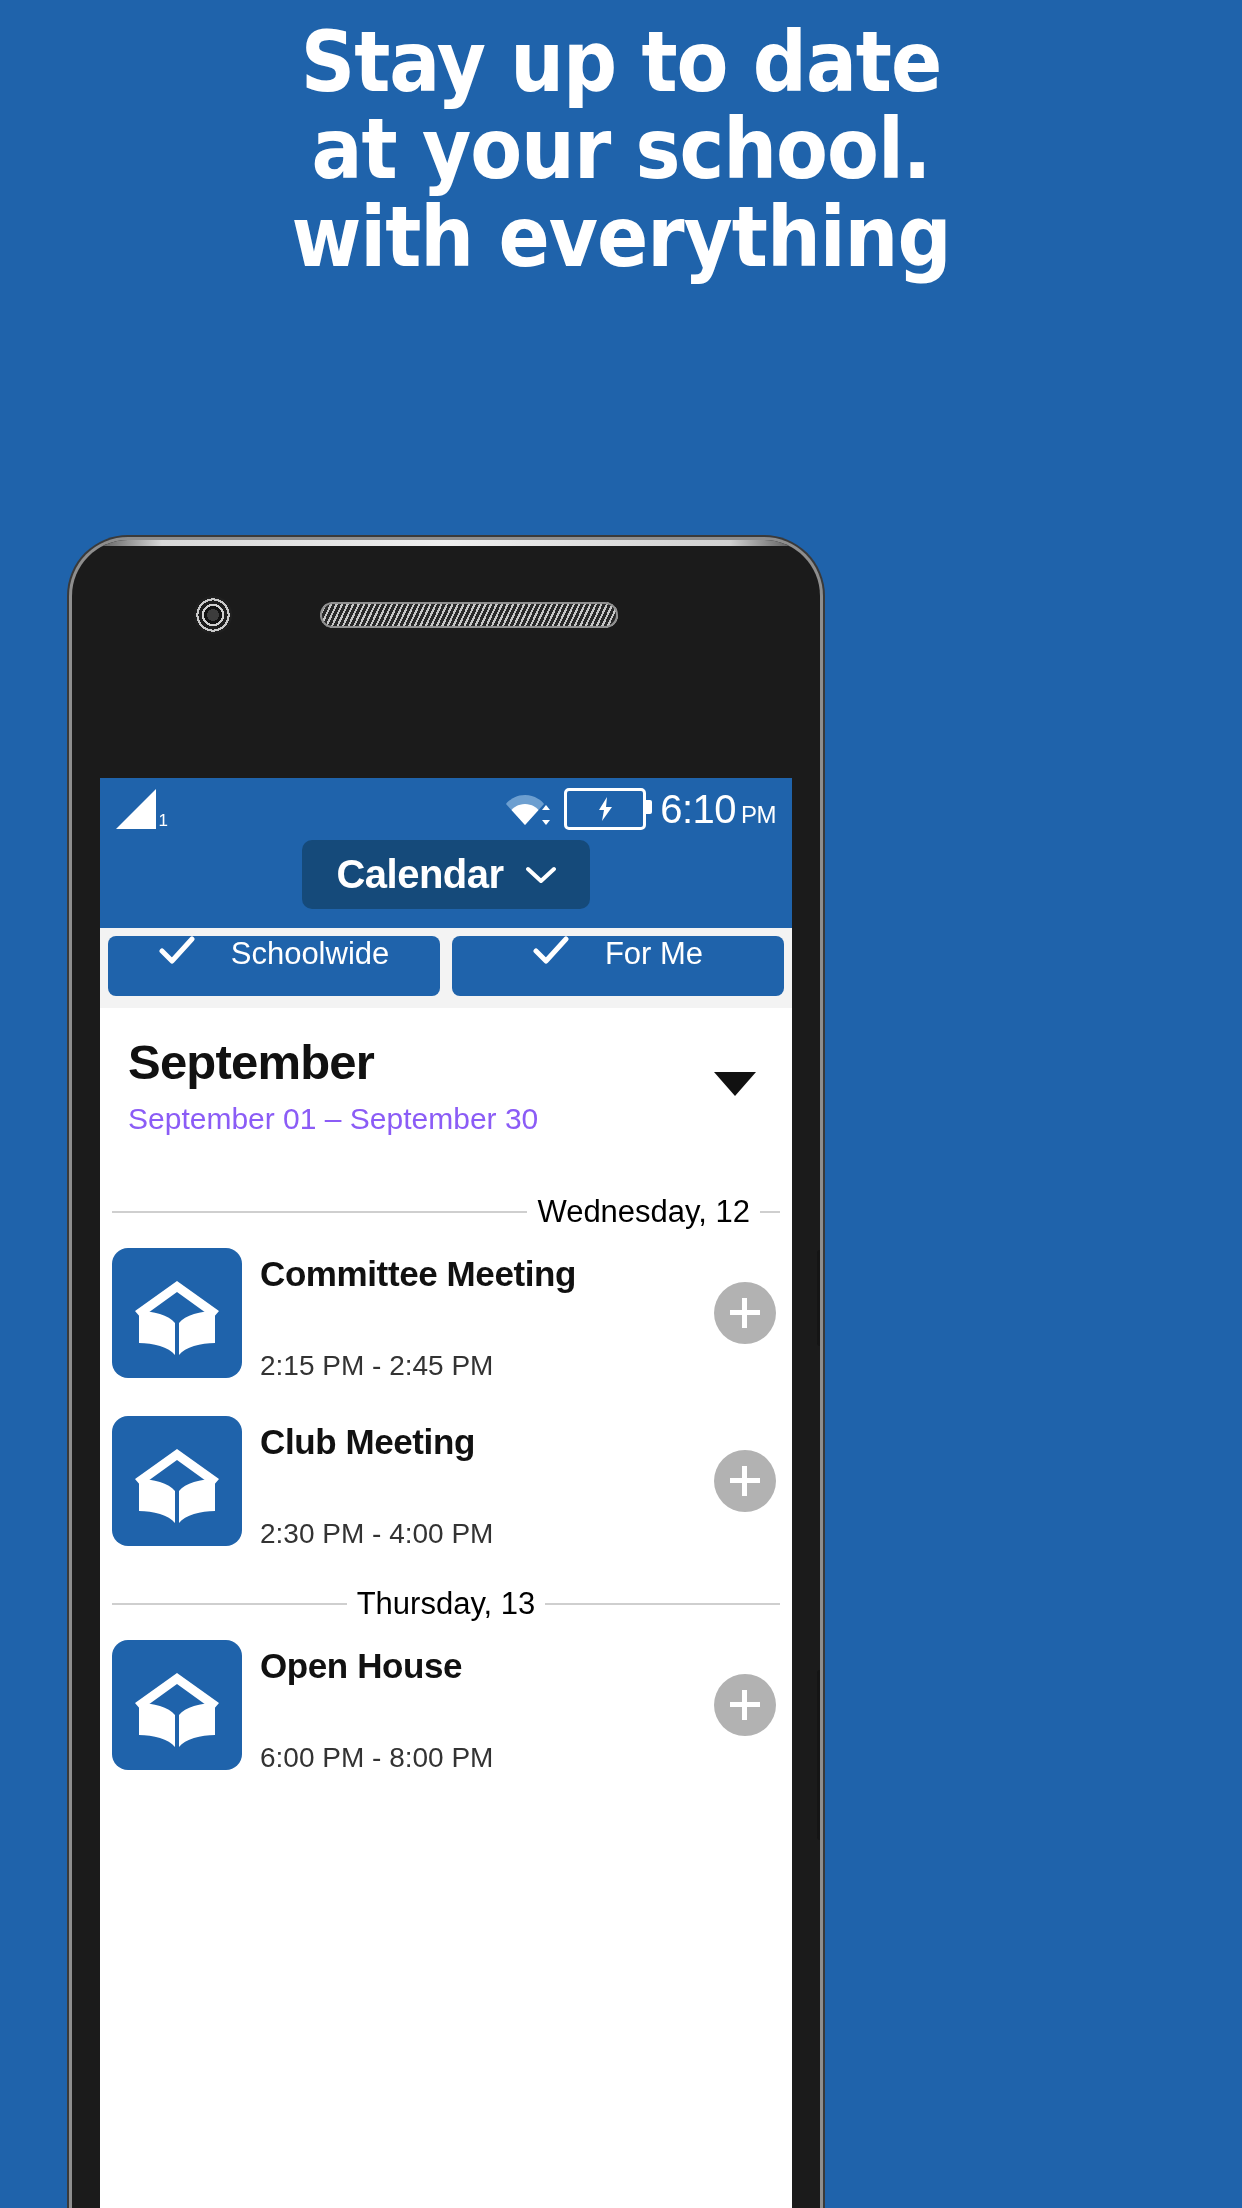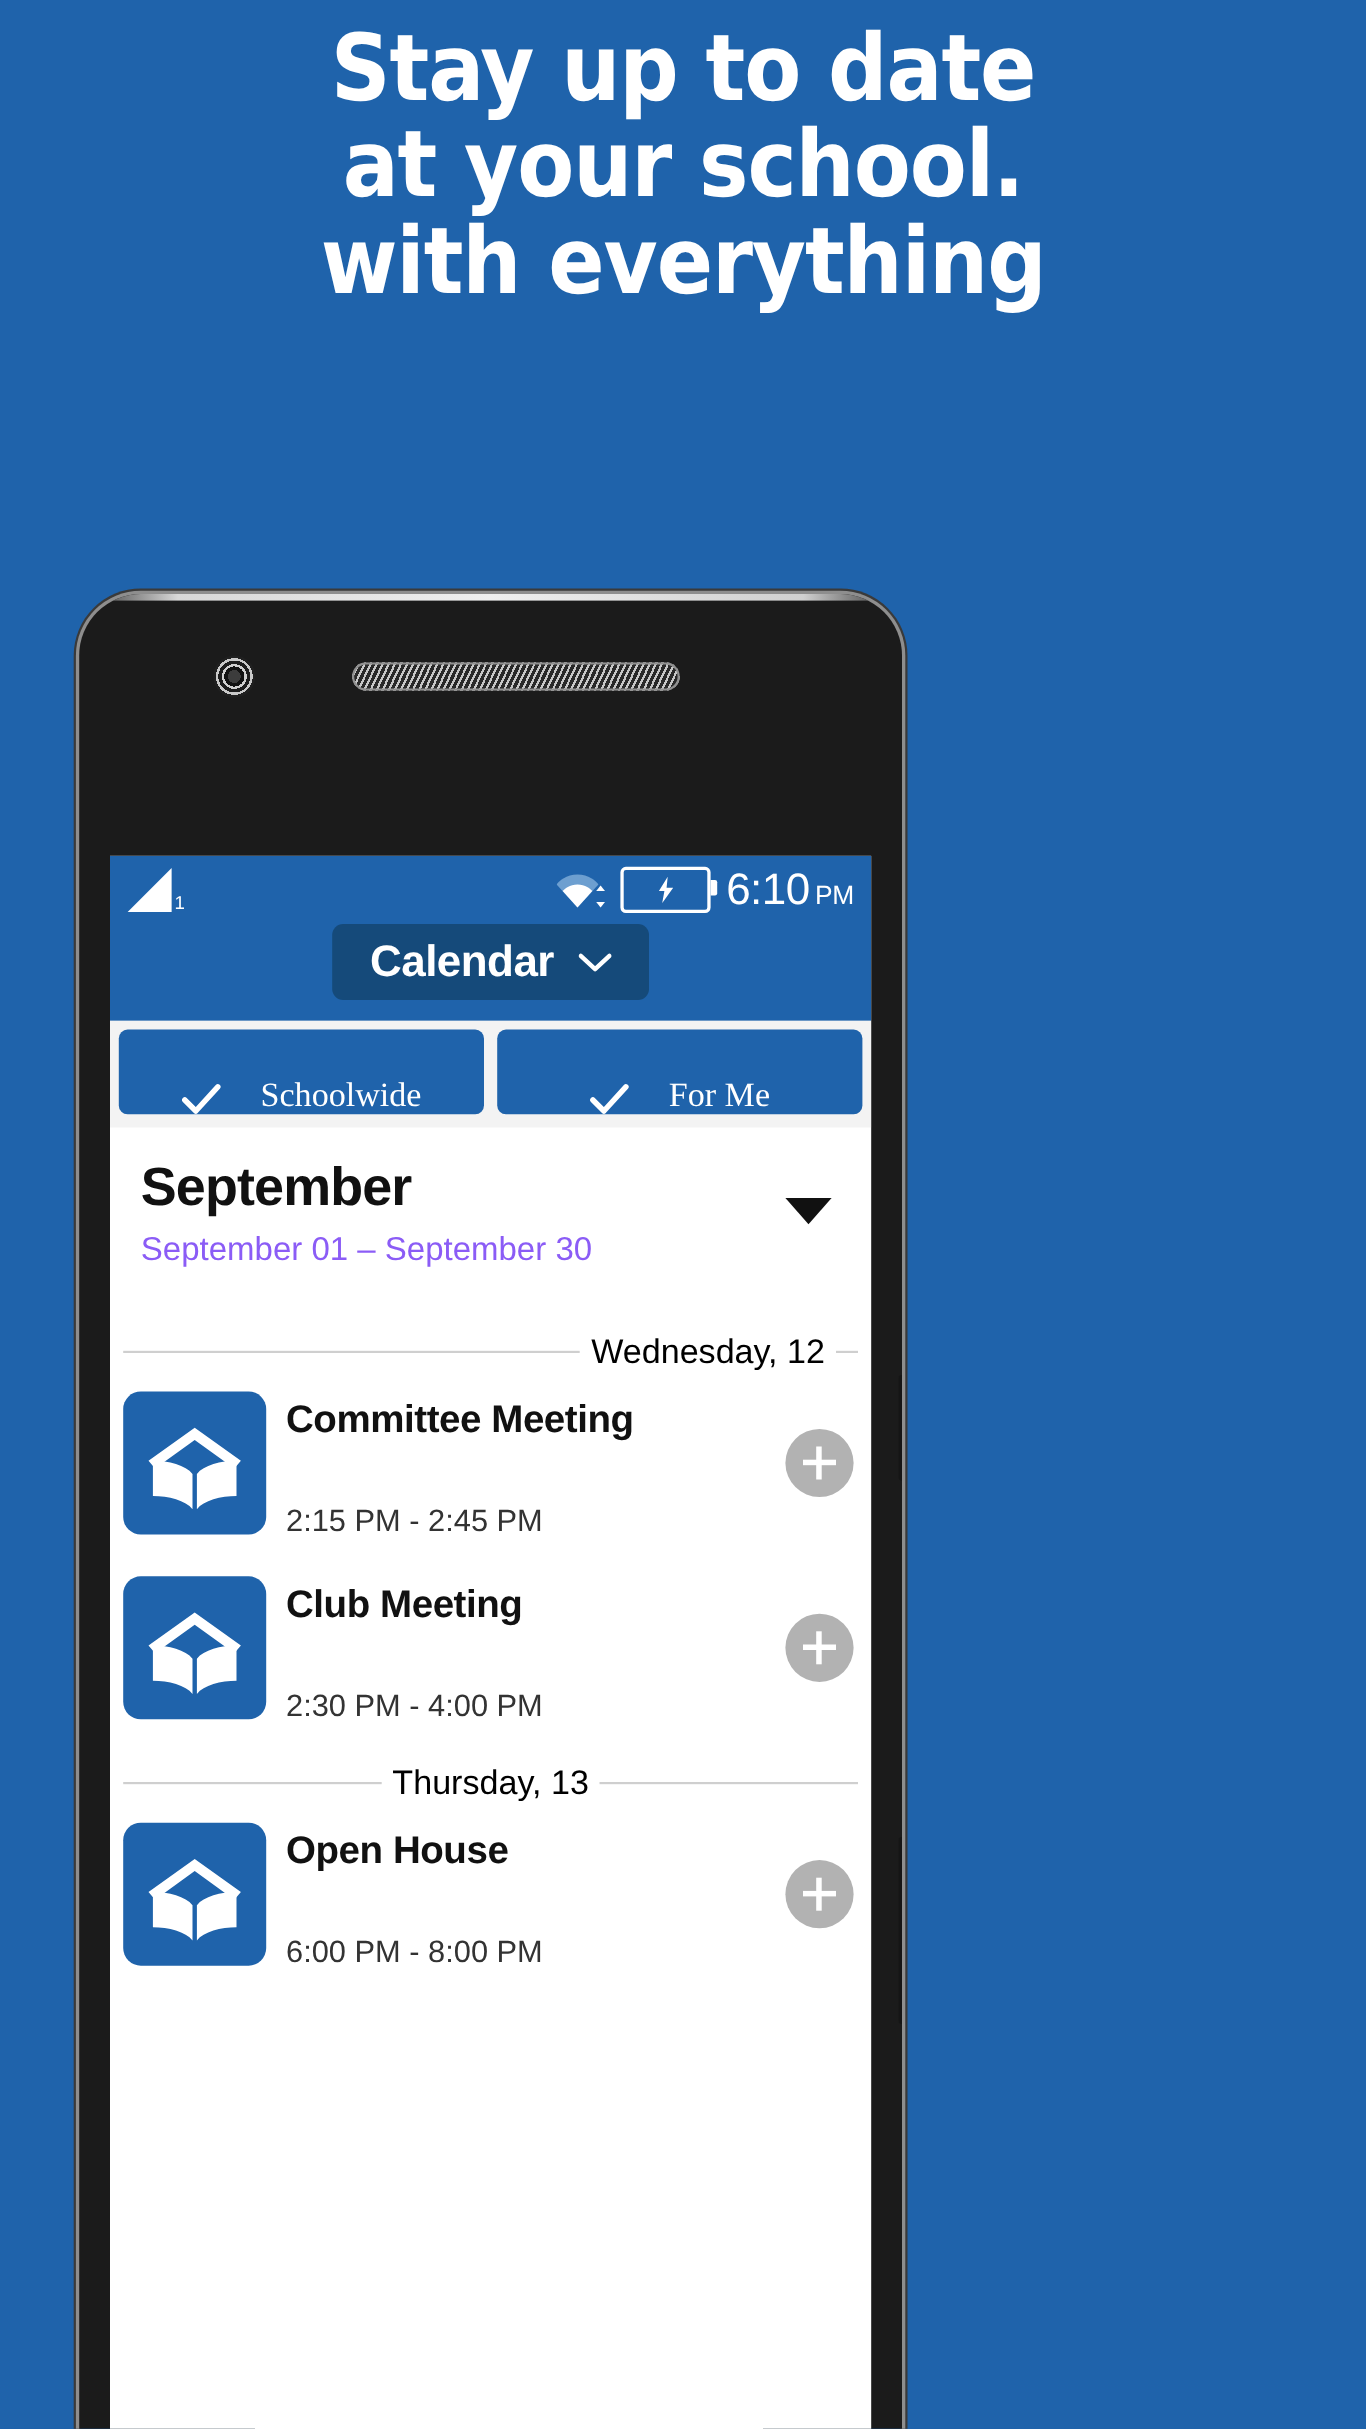--- a/index.html
+++ b/index.html
@@ -95,23 +95,23 @@
     color:#fff;font-size:40px;font-weight:bold;letter-spacing:-0.5px;text-align:center;
   }
   .chev{width:30px;height:18px;}
 
   
   .chips{
     background:#f3f3f3;padding:8px 8px 12px 8px;display:flex;gap:12px;
     box-sizing:border-box;
   }
   .chip{
-    flex:1;background:#1f63ab;border-radius:8px;height:77px;
-    display:flex;align-items:flex-end;justify-content:center;gap:36px;
-    color:#fff;font-size:31px;font-family:Liberation Serif, serif;
+    flex:1;background:#1f63ab;border-radius:8px;height:60px;
+    display:flex;align-items:flex-start;justify-content:center;gap:36px;
+    color:#fff;font-size:31px;
   }
   .chip .check{width:36px;height:28px;}
   .chip .label{white-space:nowrap;}
 
   
   .month-block{padding:26px 28px 0 28px;position:relative;}
   .month-title{font-size:49px;font-weight:bold;color:#111;letter-spacing:-0.8px;}
   .month-range{font-size:30px;color:#8b5cf6;margin-top:12px;}
   .month-caret{
     position:absolute;right:36px;top:64px;width:0;height:0;

